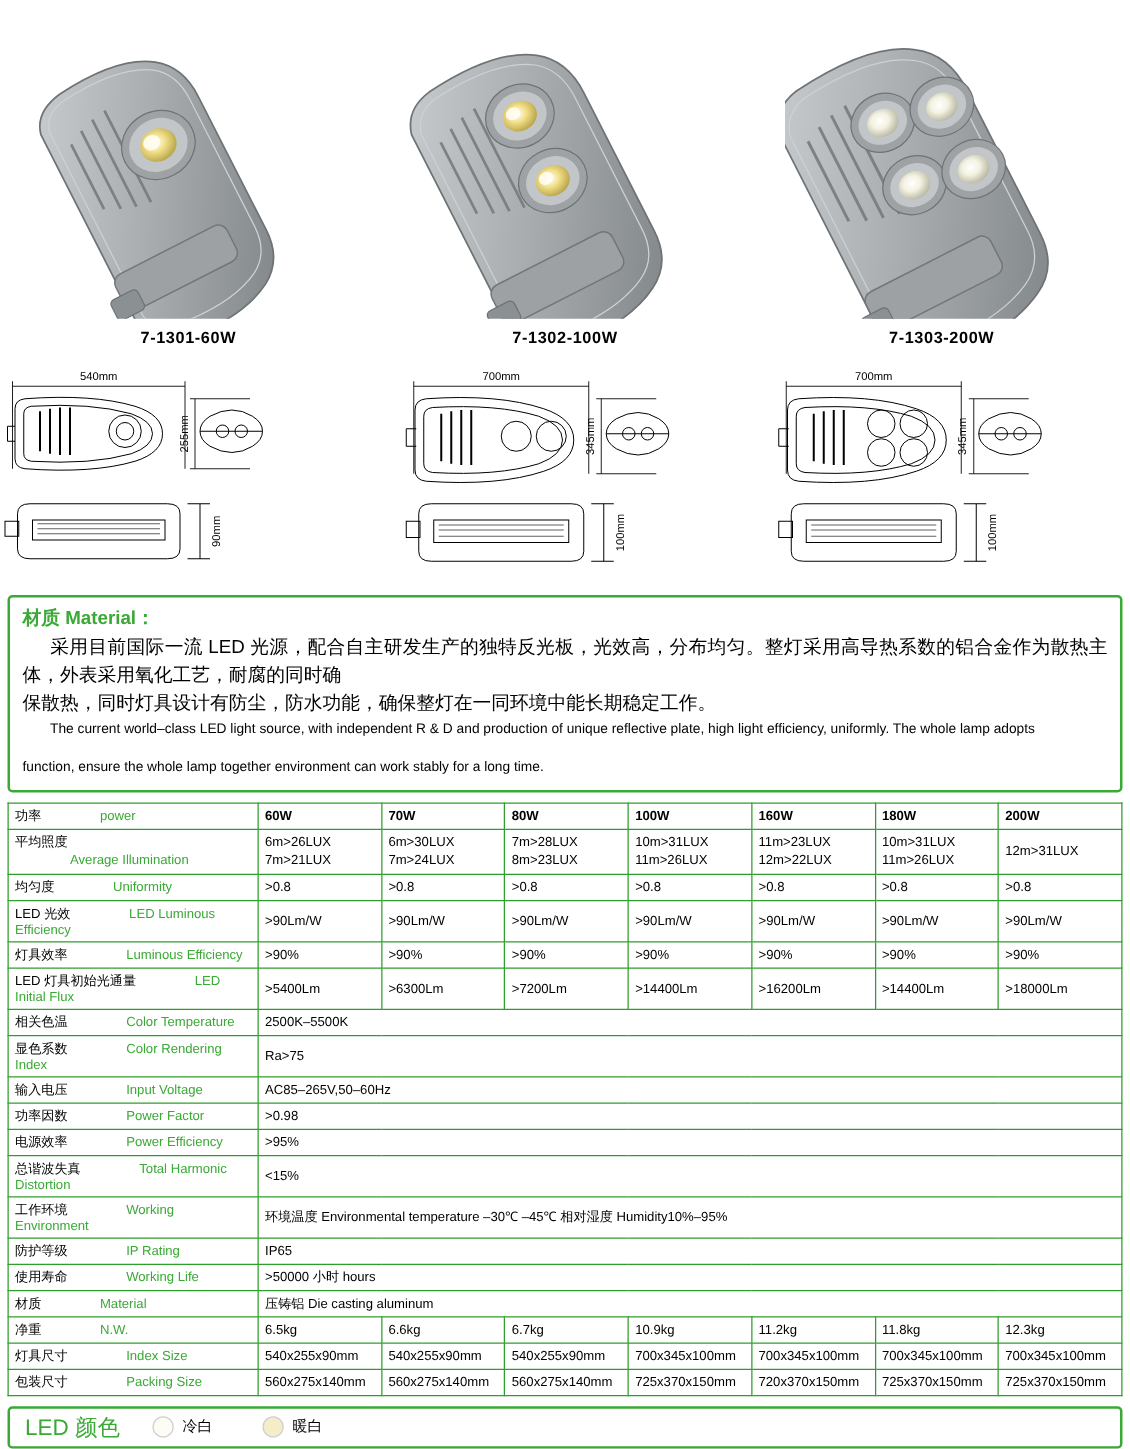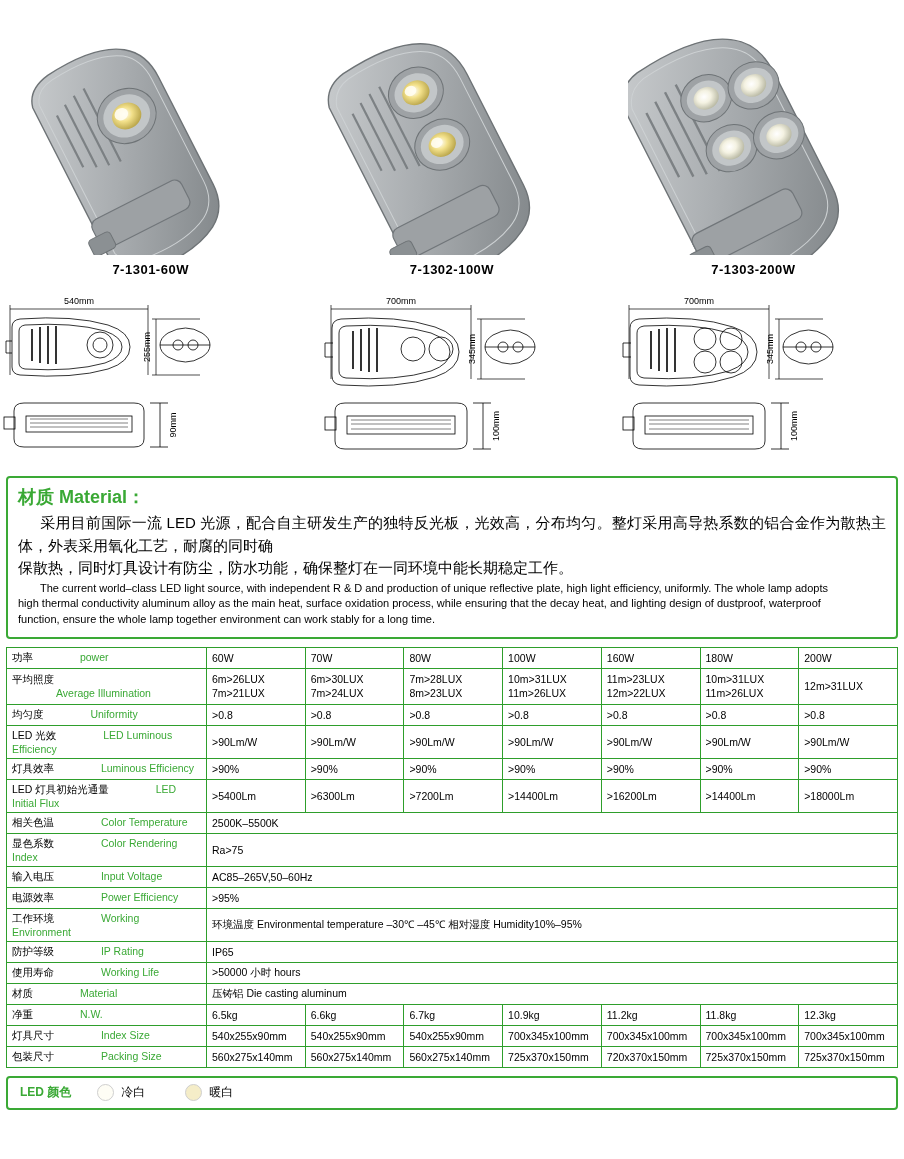--- a/index.html
+++ b/index.html
@@ -53,21 +53,21 @@
   
   .material-box {
     margin: 4px 6px 8px 6px;
     border: 2px solid #3aa935;
     border-radius: 4px;
     padding: 7px 10px 9px 10px;
   }
   .material-title {
     color: #3aa935;
     font-weight: bold;
-    font-size: 18px;
+    font-size: 15px;
     margin-bottom: 3px;
   }
   .material-cn {
     font-size: 15px;
     line-height: 1.5;
     color: #000;
     text-align: justify;
   }
   .material-en {
     font-size: 11px;
@@ -93,37 +93,37 @@
     height: 21px;
     color: #000;
   }
   td.rowhead {
     width: 200px;
     font-size: 10.5px;
   }
   td.rowhead .cn { color: #000; }
   td.rowhead .en { color: #3aa935; margin-left: 44px; }
   td.center { text-align: left; }
-  td.hdr { font-weight: normal; }
+  td.hdr { font-weight: bold; }
   .two-line { line-height: 1.35; }
 
   
   .ledcolor-box {
     margin: 8px 6px 0 6px;
     border: 2px solid #3aa935;
     border-radius: 4px;
     padding: 7px 12px;
     display: flex;
     align-items: center;
     height: 34px;
   }
   .ledcolor-title {
     color: #3aa935;
-    font-weight: bold;
-    font-size: 12px;
+    font-weight: normal;
+    font-size: 18px;
     margin-right: 26px;
   }
   .swatch-item {
     display: flex;
     align-items: flex-end;
     margin-right: 40px;
   }
   .swatch {
     width: 17px; height: 17px;
     border-radius: 50%;
@@ -427,21 +427,21 @@
 </div>
 
 <div class="material-box">
   <div class="material-title">材质 Material：</div>
   <div class="material-cn">
     <span class="indent"></span><span>采用目前国际一流 LED 光源，配合自主研发生产的独特反光板，光效高，分布均匀。整灯采用高导热系数的铝合金作为散热主体，外表采用氧化工艺，耐腐的同时确</span><br>
     <span>保散热，同时灯具设计有防尘，防水功能，确保整灯在一同环境中能长期稳定工作。</span>
   </div>
   <div class="material-en">
     <span class="indent"></span><span>The current world–class LED light source, with independent R &amp; D and production of unique reflective plate, high light efficiency, uniformly. The whole lamp adopts</span><br>
-    <span>high thermal conductivity aluminum alloy as the main heat, surface oxidation process, while ensuring that the decay heat, and lighting design of dustproof, waterproof</span><br>
+    <br>
     <span>function, ensure the whole lamp together environment can work stably for a long time.</span>
   </div>
 </div>
 
 <table class="spec">
   <tbody id="spec-body">
       <tr>
         <td class="rowhead"><span class="cn">功率</span>  <span class="en">power</span></td>
         <td class="hdr">60W</td>
         <td class="hdr">70W</td>
@@ -509,22 +509,30 @@
       </tr>
       <tr>
         <td class="rowhead"><span class="cn">显色系数</span>  <span class="en">Color Rendering Index</span></td>
         <td colspan="7" class="center">Ra&gt;75</td>
       </tr>
       <tr>
         <td class="rowhead"><span class="cn">输入电压</span>  <span class="en">Input Voltage</span></td>
         <td colspan="7" class="center">AC85–265V,50–60Hz</td>
       </tr>
       <tr>
+        <td class="rowhead"><span class="cn">功率因数</span>  <span class="en">Power Factor</span></td>
+        <td colspan="7" class="center">&gt;0.98</td>
+      </tr>
+      <tr>
         <td class="rowhead"><span class="cn">电源效率</span>  <span class="en">Power Efficiency</span></td>
         <td colspan="7" class="center">&gt;95%</td>
+      </tr>
+      <tr>
+        <td class="rowhead"><span class="cn">总谐波失真</span>  <span class="en">Total Harmonic Distortion</span></td>
+        <td colspan="7" class="center">&lt;15%</td>
       </tr>
       <tr>
         <td class="rowhead"><span class="cn">工作环境</span>  <span class="en">Working Environment</span></td>
         <td colspan="7" class="center">环境温度 Environmental temperature –30℃ –45℃  相对湿度 Humidity10%–95%</td>
       </tr>
       <tr>
         <td class="rowhead"><span class="cn">防护等级</span>  <span class="en">IP Rating</span></td>
         <td colspan="7" class="center">IP65</td>
       </tr>
       <tr>

